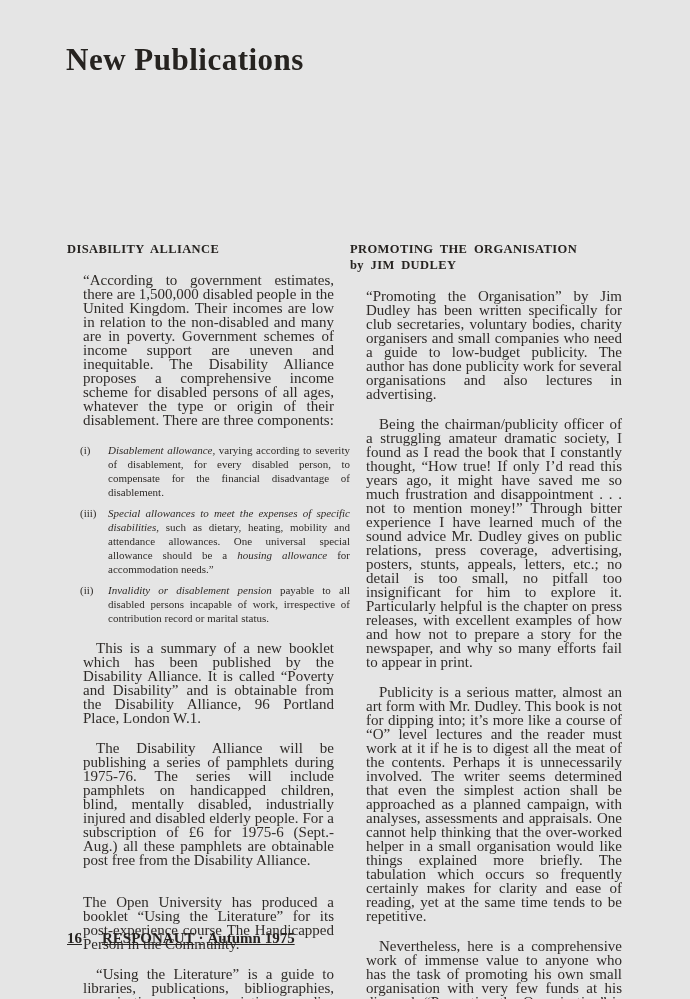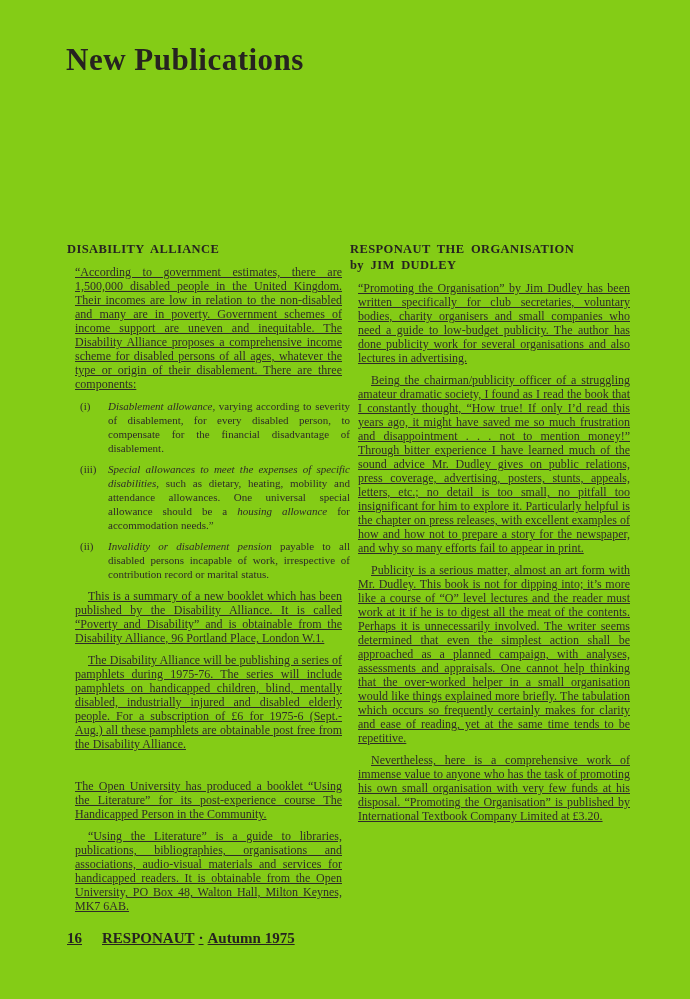--- a/index.html
+++ b/index.html
@@ -4,21 +4,21 @@
 <style>
   html, body {
     margin: 0;
     padding: 0;
     background: #ffffff;
   }
   .page {
     position: relative;
     width: 690px;
     height: 999px;
-    background: #84cc16;
+    background: #e5e5e5;
     color: #2f2b28;
     font-family: "Liberation Serif", "DejaVu Serif", serif;
     overflow: hidden;
   }
   .page-title {
     position: absolute;
     top: 42px;
     left: 66px;
     font-size: 31px;
     font-weight: bold;
@@ -39,25 +39,24 @@
     font-size: 12.5px;
     font-weight: bold;
     color: #262320;
     letter-spacing: 0.4px;
     word-spacing: 3px;
     line-height: 16px;
     margin: 0 0 7px 0;
   }
   .section-heading.two-line { margin-bottom: 6px; }
   p.body {
-    font-size: 12px;
+    font-size: 15px;
     line-height: 14px;
     text-align: justify;
-    margin: 8px;
-    text-decoration: underline;
+    margin: 16px;
   }
   .indent { text-indent: 13px; }
   .gap-sm { margin-top: 6px; }
   .gap-md { margin-top: 7px; }
   .list { margin: 8px 0 0 0; }
   .list-item {
     position: relative;
     padding-left: 41px;
     font-size: 11px;
     line-height: 14px;
@@ -123,21 +122,21 @@
         <p class="body">The Open University has produced a booklet “Using the Literature” for its post-experience course The Handicapped Person in the Community.</p>
         <p class="body indent">“Using the Literature” is a guide to libraries, publications, bibliographies, organisations and associations, audio-visual materials and services for handicapped readers. It is obtainable from the Open University, PO Box 48, Walton Hall, Milton Keynes, MK7 6AB.</p>
       </div>
 
     </div>
 
     <div class="col-right">
 
       <div>
         <h2 class="section-heading two-line">
-          <span>RESPONAUT THE ORGANISATION</span><br>
+          <span>PROMOTING THE ORGANISATION</span><br>
           <span>by JIM DUDLEY</span>
         </h2>
 
         <p class="body">“Promoting the Organisation” by Jim Dudley has been written specifically for club secretaries, voluntary bodies, charity organisers and small companies who need a guide to low-budget publicity. The author has done publicity work for several organisations and also lectures in advertising.</p>
         <p class="body indent gap-md">Being the chairman/publicity officer of a struggling amateur dramatic society, I found as I read the book that I constantly thought, “How true! If only I’d read this years ago, it might have saved me so much frustration and disappointment . . . not to mention money!” Through bitter experience I have learned much of the sound advice Mr. Dudley gives on public relations, press coverage, advertising, posters, stunts, appeals, letters, etc.; no detail is too small, no pitfall too insignificant for him to explore it. Particularly helpful is the chapter on press releases, with excellent examples of how and how not to prepare a story for the newspaper, and why so many efforts fail to appear in print.</p>
         <p class="body indent gap-md">Publicity is a serious matter, almost an art form with Mr. Dudley. This book is not for dipping into; it’s more like a course of “O” level lectures and the reader must work at it if he is to digest all the meat of the contents. Perhaps it is unnecessarily involved. The writer seems determined that even the simplest action shall be approached as a planned campaign, with analyses, assessments and appraisals. One cannot help thinking that the over-worked helper in a small organisation would like things explained more briefly. The tabulation which occurs so frequently certainly makes for clarity and ease of reading, yet at the same time tends to be repetitive.</p>
         <p class="body indent gap-md">Nevertheless, here is a comprehensive work of immense value to anyone who has the task of promoting his own small organisation with very few funds at his disposal. “Promoting the Organisation” is published by International Textbook Company Limited at £3.20.</p>
 
       </div>
 

